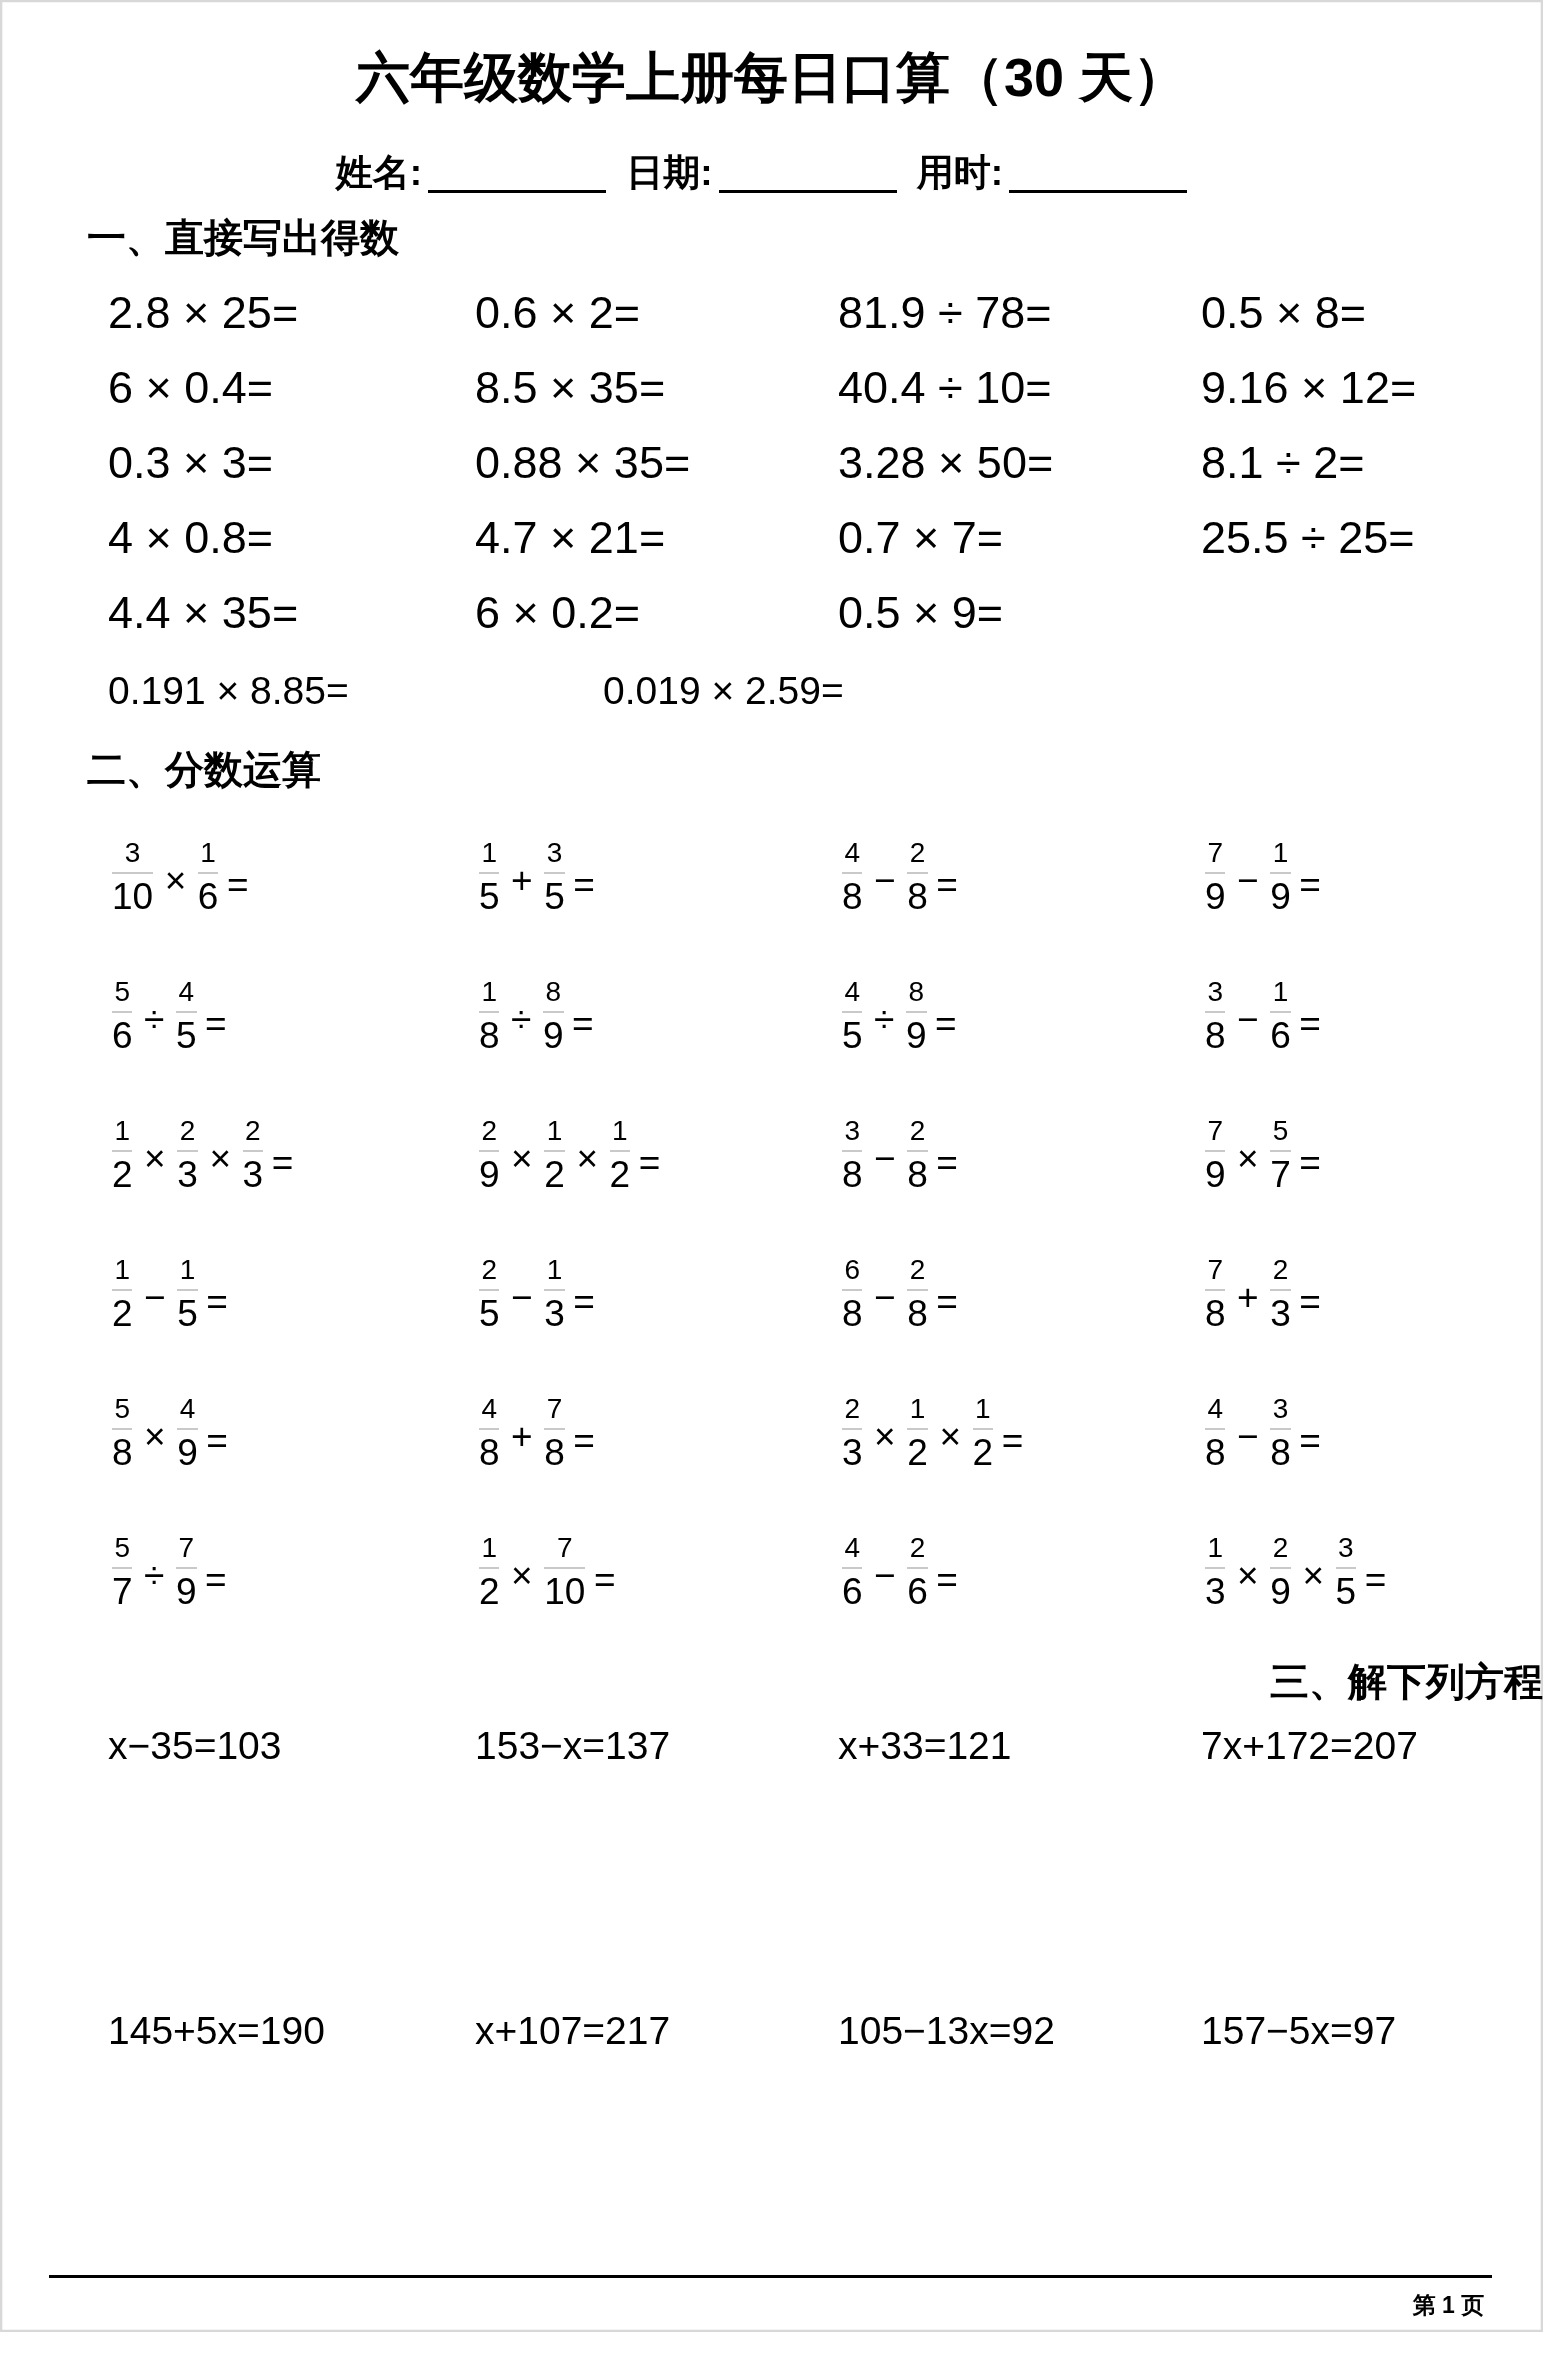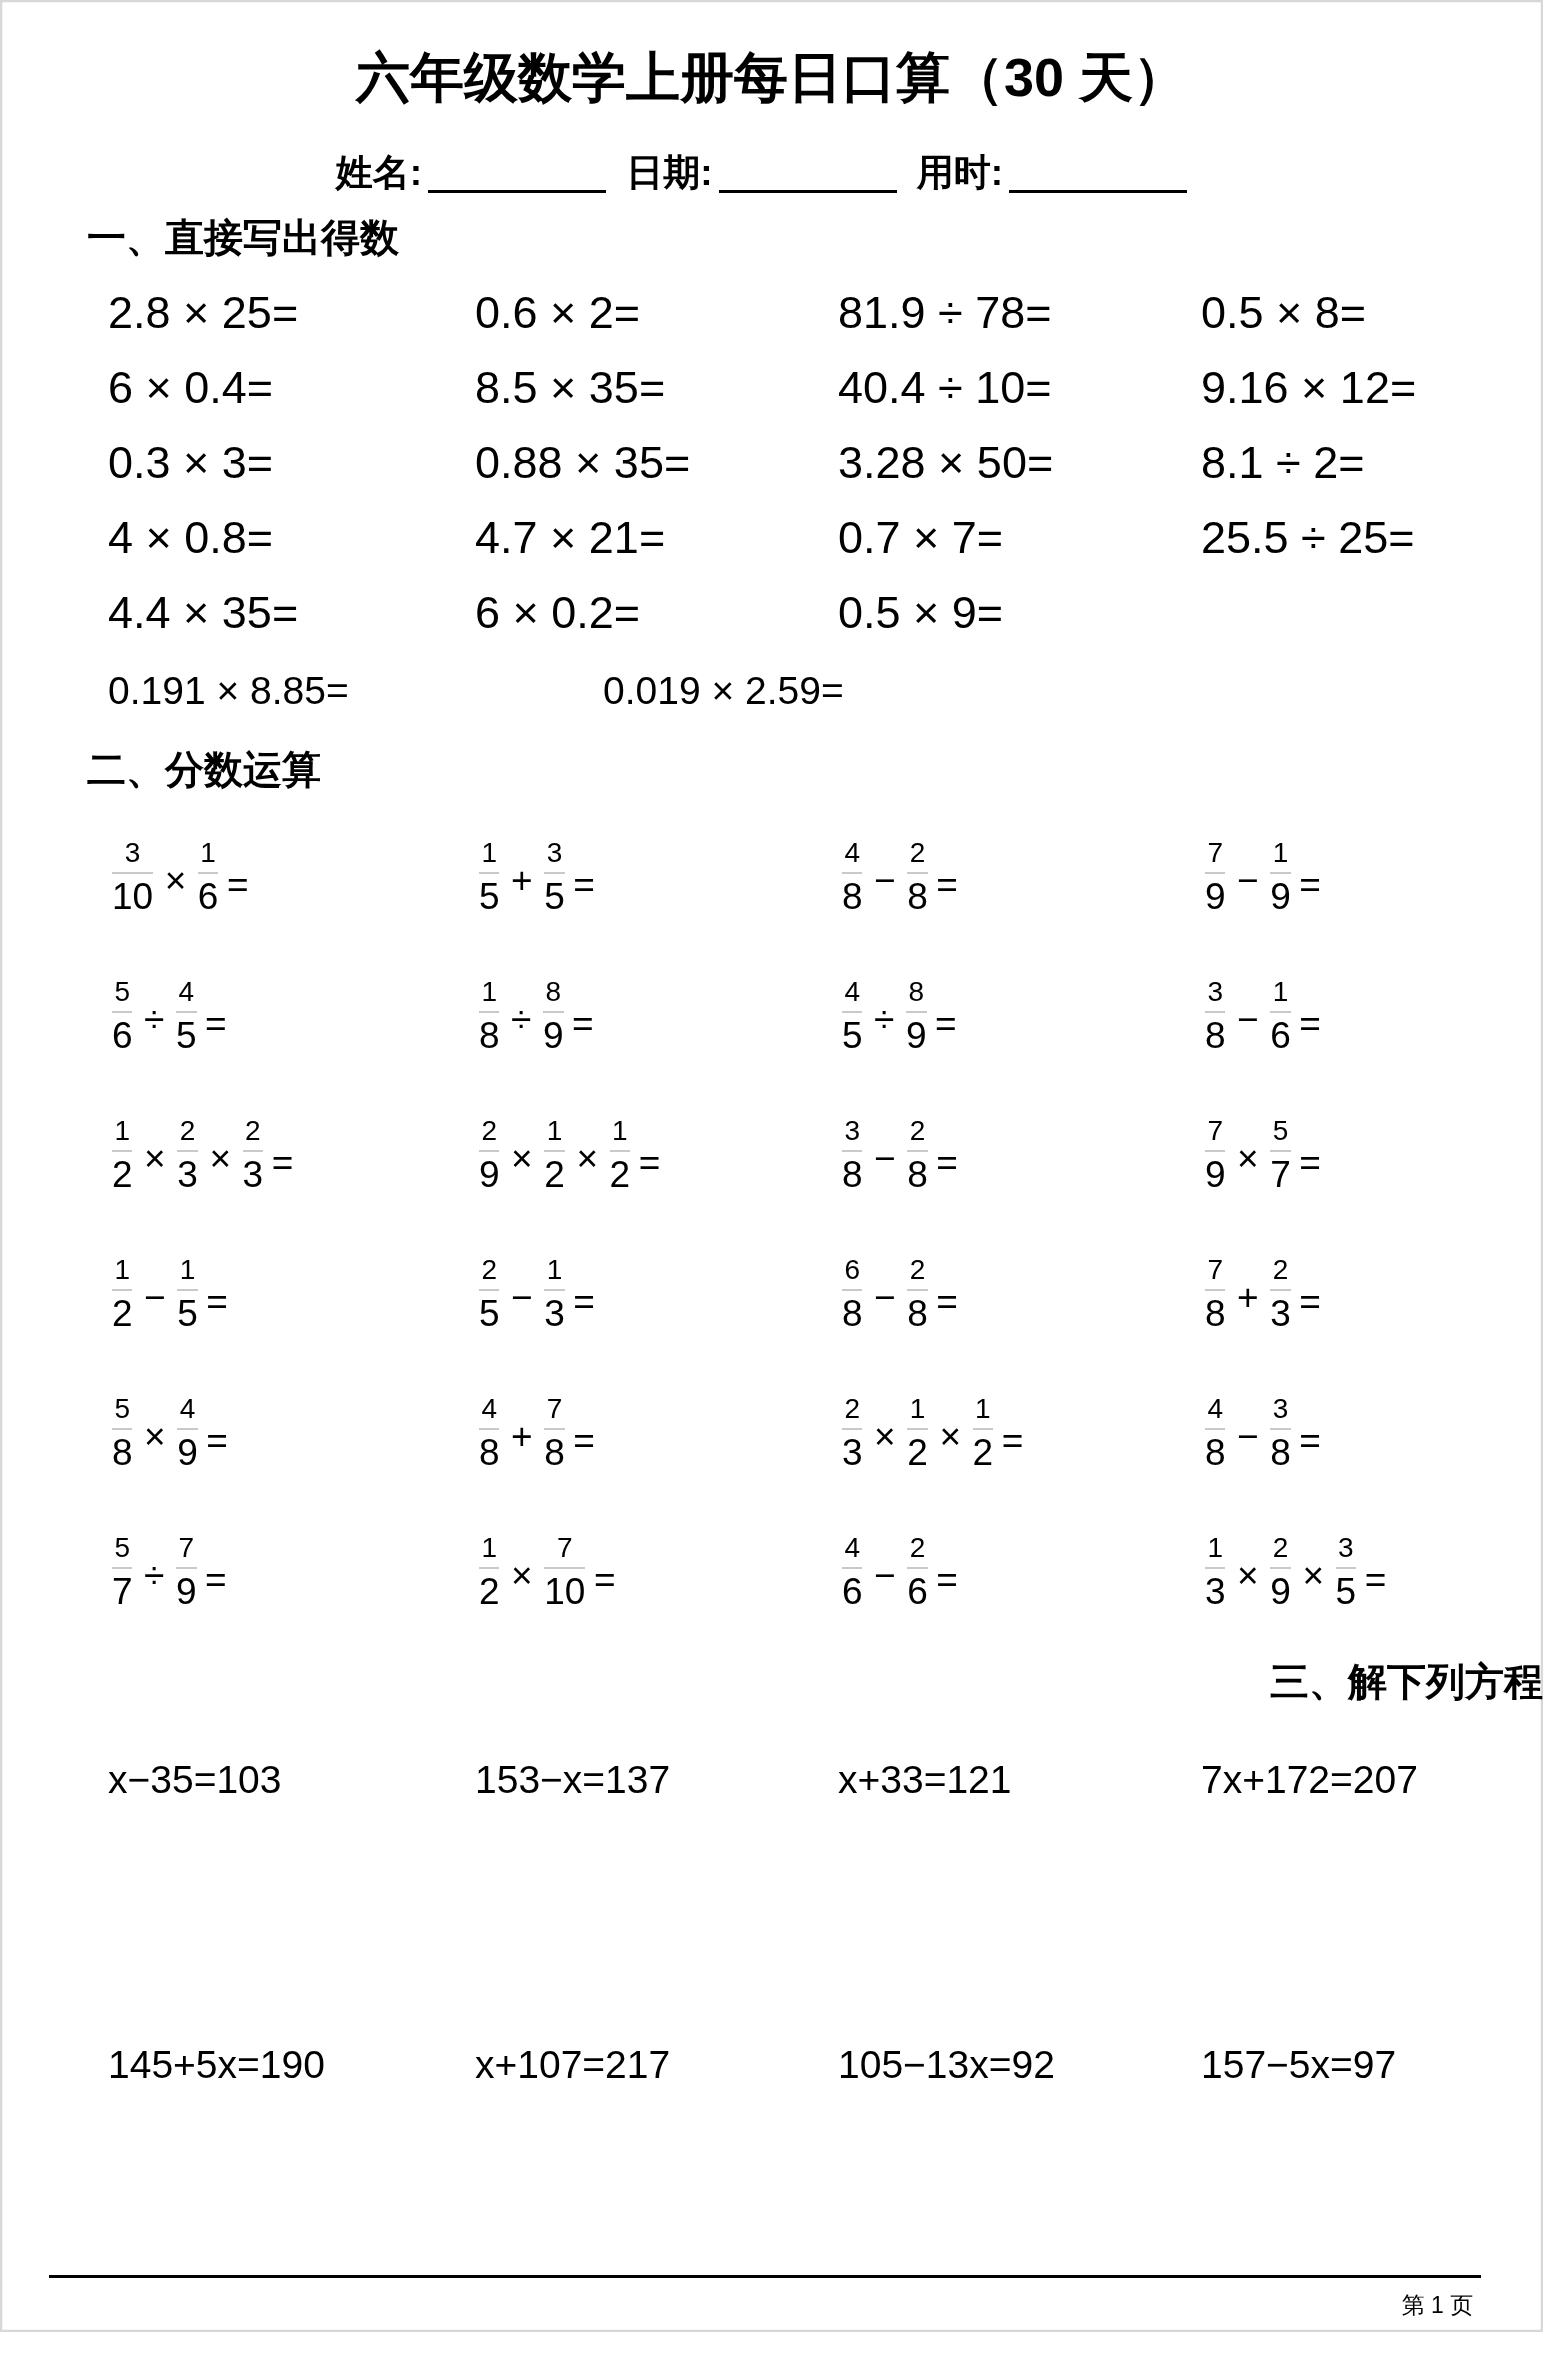--- a/index.html
+++ b/index.html
@@ -15,31 +15,31 @@
   .nl-blank{display:inline-block;width:178px;height:31px;border-bottom:3.1px solid #000;vertical-align:-7.7px;margin:0 20px 0 6.2px;}
   .heading{margin:0;font-size:39px;font-weight:700;padding-left:87px;}
   .h1{margin-top:12.4px;}
   .h2{margin-top:15.5px;}
   .h3{margin-top:13px;text-align:right;}
   .grid{display:grid;margin-left:108px;}
   .s1{margin-top:10.8px;grid-template-columns:367px 363px 363px 1fr;grid-auto-rows:75px;align-items:center;font-size:45px;}
   .s1-last{margin-top:3.1px;grid-template-columns:495px 491px 1fr;grid-auto-rows:74px;align-items:center;font-size:39px;}
   .s2{margin-top:10.8px;grid-template-columns:367px 363px 363px 1fr;grid-auto-rows:139px;align-items:center;}
   .eq-row{display:grid;grid-template-columns:367px 363px 363px 1fr;margin-left:108px;font-size:39px;line-height:1.15;}
-  .eq-row.first{margin-top:49px;}
+  .eq-row.first{margin-top:15px;}
   .eq-row.second{margin-top:240px;}
   .prob{white-space:nowrap;}
   .fprob{display:inline-flex;align-items:center;white-space:nowrap;}
   .frac{display:inline-flex;flex-direction:column;align-items:center;padding:0 3.9px;}
   .fnum{font-size:28px;line-height:1;}
   .fbar{align-self:stretch;height:2.3px;background:#c9c9c9;margin:4.6px 0 3.9px;}
   .fden{font-size:37px;line-height:1;}
   .op{font-size:37px;margin:0 7.7px;transform:translateY(3.9px);}
   .op.eq{margin:0 0 0 4.6px;transform:translateY(7.7px);}
-  .footer{position:absolute;top:2275px;left:49px;right:62px;}
+  .footer{position:absolute;top:2275px;left:49px;right:51px;font-weight:bold;}
   .footer-rule{border-top:3.1px solid #000;}
   .footer-text{text-align:right;font-size:23px;margin-top:12.4px;padding-right:7.7px;}
 </style>
 </head>
 <body>
 
 <div class="page">
   <h1 class="title">六年级数学上册每日口算（30 天）</h1>
 
   <div class="name-line" id="name-line"><span class="nl-label">姓名:</span><span class="nl-blank"></span><span class="nl-label">日期:</span><span class="nl-blank"></span><span class="nl-label">用时:</span><span class="nl-blank"></span></div>

